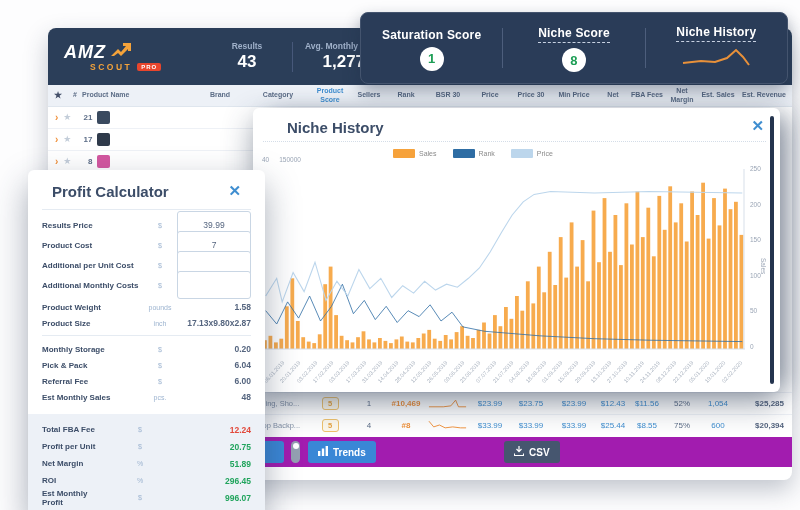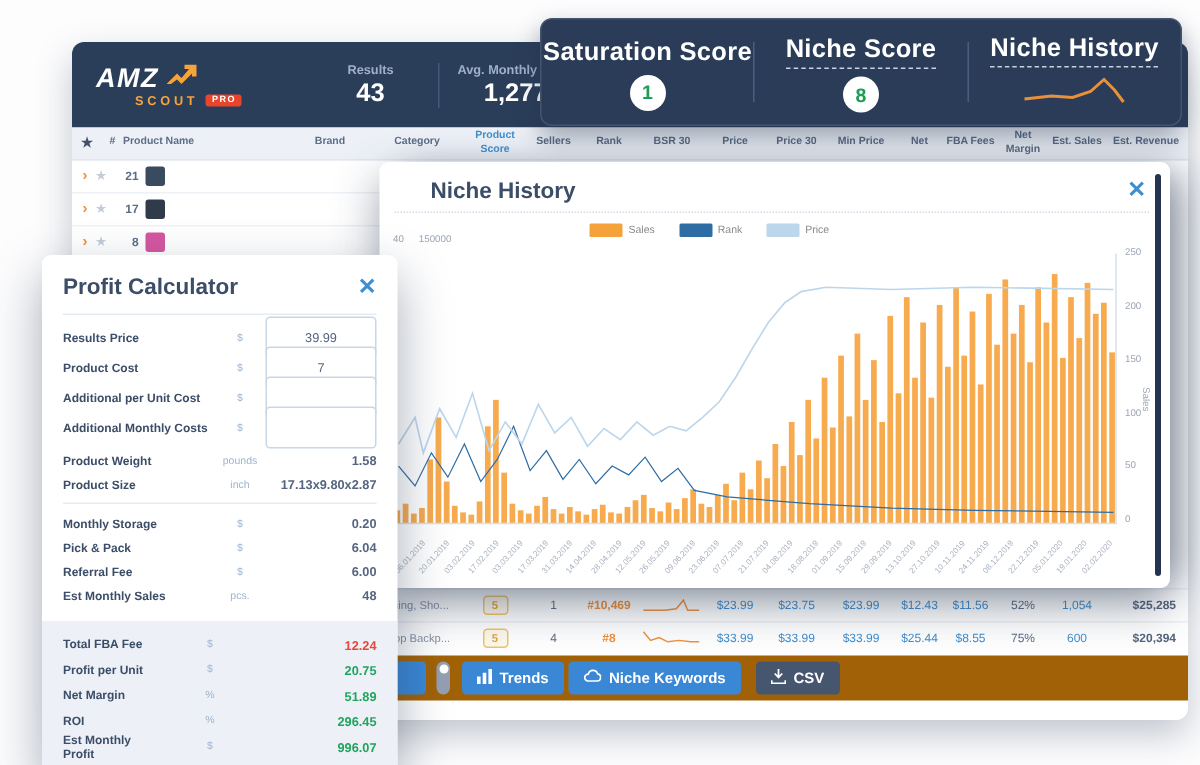--- a/index.html
+++ b/index.html
@@ -40,37 +40,37 @@
 
   .bottom-rows{position:absolute;left:0;top:364px;width:744px;}
   .brow{height:21px;align-items:center;font-size:8px;color:#5c6d87;border-top:1px solid #eef1f6;text-align:center;}
   .bc-cat{color:#8593a8;text-align:left;font-size:7.5px;}
   .badge5{display:inline-block;min-width:9px;padding:1px 3px;border:1px solid #f0c36d;border-radius:3px;
           background:#fef9ec;color:#e8a33d;font-size:7.5px;font-weight:700;}
   .bc-rank{color:#f0913b;font-weight:700;}
   .blue{color:#3f8ed0;}
   .bc-rev{color:#55657f;font-weight:700;text-align:right;padding-right:8px;}
 
-  .toolbar{position:absolute;left:0;top:409px;width:744px;height:30px;background:#a16207;}
+  .toolbar{position:absolute;left:0;top:409px;width:744px;height:30px;background:#a21caf;}
   .tb-sliver{position:absolute;left:204px;top:4px;width:32px;height:22px;background:#3a87d6;border-radius:3px;}
   .tb-pill{position:absolute;left:243px;top:4px;width:9px;height:22px;background:#94a0b2;border-radius:5px;}
   .tb-pill::before{content:"";position:absolute;left:1.5px;top:2px;width:6px;height:6px;background:#fff;border-radius:50%;}
   .tb-btn{position:absolute;top:4px;height:22px;display:flex;align-items:center;gap:5px;background:#3a87d6;
           color:#fff;font-size:10px;font-weight:700;border:none;border-radius:3px;padding:0 10px;cursor:pointer;
           font-family:"Liberation Sans",sans-serif;}
   .tb-trends{left:260px;}
   .tb-nk{left:331px;}
   .tb-csv{left:456px;background:#46566f;}
 
   
   .top-panel{position:absolute;left:360px;top:12px;width:428px;height:72px;background:#2a3c58;
              border:1px solid #44546e;border-radius:8px;box-shadow:0 7px 16px rgba(30,45,70,.4);
              display:flex;align-items:center;z-index:6;box-sizing:border-box;}
   .tp-sec{flex:1;display:flex;flex-direction:column;align-items:center;gap:5px;padding-top:2px;}
-  .tp-title{color:#fff;font-size:17px;font-weight:800;letter-spacing:.2px;}
+  .tp-title{color:#fff;font-size:12px;font-weight:800;letter-spacing:.2px;}
   .tp-title.dashed{border-bottom:1px dashed #c8d2e2;padding-bottom:2px;cursor:pointer;}
   .tp-circle{width:24px;height:24px;border-radius:50%;background:#fff;display:flex;align-items:center;
              justify-content:center;color:#1d9e55;font-size:13px;font-weight:800;}
   .tp-div{width:1px;height:40px;background:#4d5e7c;}
 
   
   .niche-modal{position:absolute;left:253px;top:108px;width:527px;height:284px;background:#fff;border-radius:6px;
                box-shadow:0 12px 30px rgba(40,55,80,.45),14px 0 22px -6px rgba(40,55,80,.35);z-index:3;}
   .nm-title{position:absolute;left:34px;top:11px;font-size:15px;font-weight:700;color:#3c4d68;}
   .nm-close{position:absolute;right:16px;top:9px;color:#3f8ed0;font-size:15px;font-weight:700;cursor:pointer;}
@@ -85,21 +85,21 @@
   .nm-ylabel{position:absolute;left:514px;top:150px;font-size:6.5px;color:#9aa5b5;
              transform:rotate(90deg);transform-origin:left top;}
   .nm-scroll{position:absolute;right:6px;top:8px;bottom:8px;width:4px;background:#24344e;border-radius:2px;cursor:pointer;}
   .nm-xlabels{position:absolute;left:10px;top:243px;width:482px;height:36px;overflow:hidden;}
   .nm-xlabels span{position:absolute;bottom:3px;font-size:5.5px;color:#a9b2bf;white-space:nowrap;
                    transform:rotate(-48deg);transform-origin:left bottom;}
 
   
   .profit-modal{position:absolute;left:28px;top:170px;width:237px;background:#fff;border-radius:6px;
                 box-shadow:0 14px 34px rgba(40,55,80,.4);z-index:5;overflow:hidden;}
-  .pm-head{display:flex;justify-content:space-between;align-items:center;padding:12px 14px 9px;}
+  .pm-head{display:flex;justify-content:space-between;align-items:center;padding:12px 24px 9px;}
   .pm-title{font-size:15px;font-weight:700;color:#3c4d68;}
   .pm-close{color:#3f8ed0;font-size:15px;font-weight:700;cursor:pointer;}
   .pm-hr{border-top:1px solid #e5ebf2;margin:0 14px;}
   .pm-rows{padding:5px 14px 4px;}
   .pm-row{display:flex;align-items:center;height:16px;}
   .pm-row.input-row{height:20px;}
   .pm-label{flex:1;font-size:8px;font-weight:700;color:#3c4d68;}
   .pm-unit{width:34px;text-align:center;font-size:7px;color:#9db4d0;}
   .pm-value{width:74px;text-align:right;font-size:8.5px;color:#55657f;font-weight:600;}
   .pm-input{width:74px;height:28px;border:1px solid #c9d6e4;border-radius:3px;text-align:center;
@@ -238,28 +238,20 @@
       <div class="tb-pill"></div>
       <button class="tb-btn tb-trends">
         <span>
           <svg width="10" height="10" viewBox="0 0 10 10">
               <rect x="0" y="5" width="2.4" height="5" fill="#fff"></rect>
               <rect x="3.8" y="2.5" width="2.4" height="7.5" fill="#fff"></rect>
               <rect x="7.6" y="0" width="2.4" height="10" fill="#fff"></rect>
             </svg>
         </span>
         <span>Trends</span>
-      </button>
-      <button class="tb-btn tb-nk">
-        <span>
-          <svg width="12" height="9" viewBox="0 0 12 9">
-              <path d="M3 8 h6 a2.4 2.4 0 0 0 .4-4.77 A3.2 3.2 0 0 0 3.2 3.4 A2.3 2.3 0 0 0 3 8 Z" fill="none" stroke="#fff" stroke-width="1.1"></path>
-            </svg>
-        </span>
-        <span>Niche Keywords</span>
       </button>
       <button class="tb-btn tb-csv">
         <span>
           <svg width="10" height="10" viewBox="0 0 10 10">
               <path d="M5 0 v5 M2.5 3 L5 5.7 L7.5 3" stroke="#fff" stroke-width="1.2" fill="none"></path>
               <path d="M0.5 7.5 v2 h9 v-2" stroke="#fff" stroke-width="1.1" fill="none"></path>
             </svg>
         </span>
         <span>CSV</span>
       </button>

